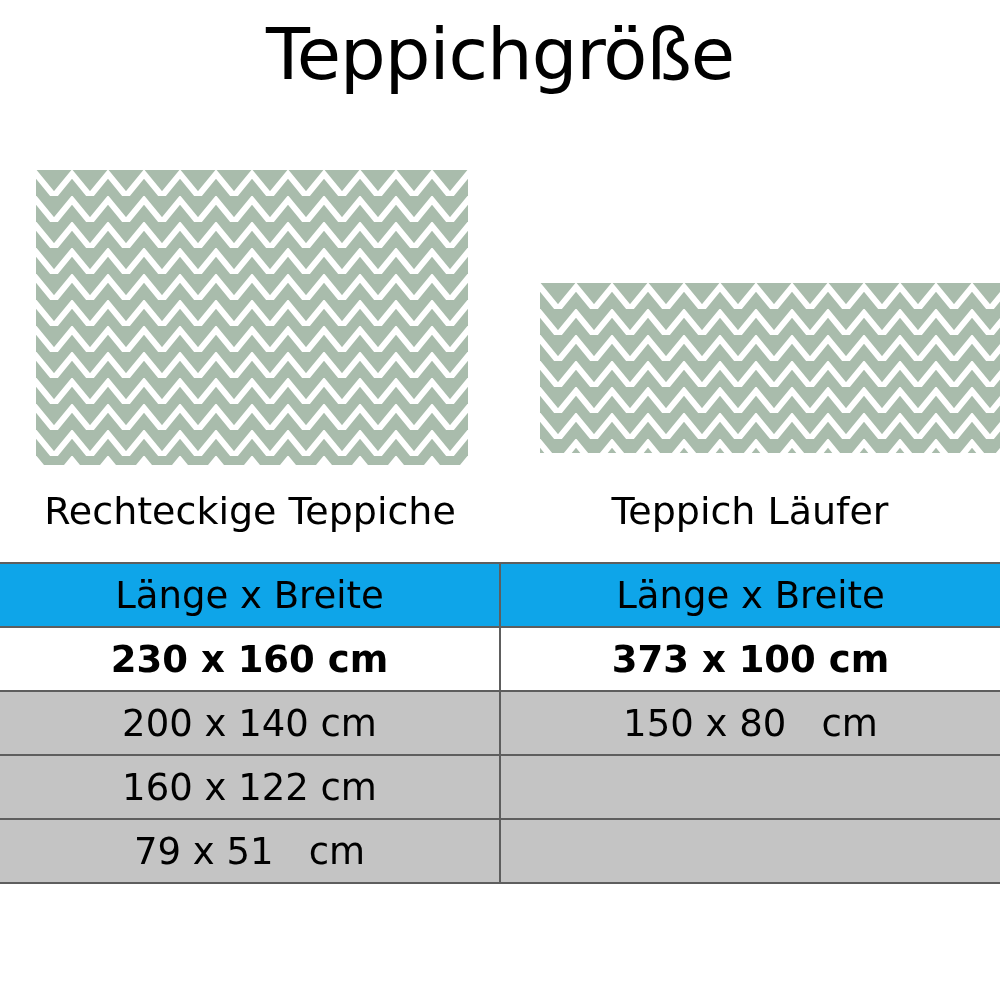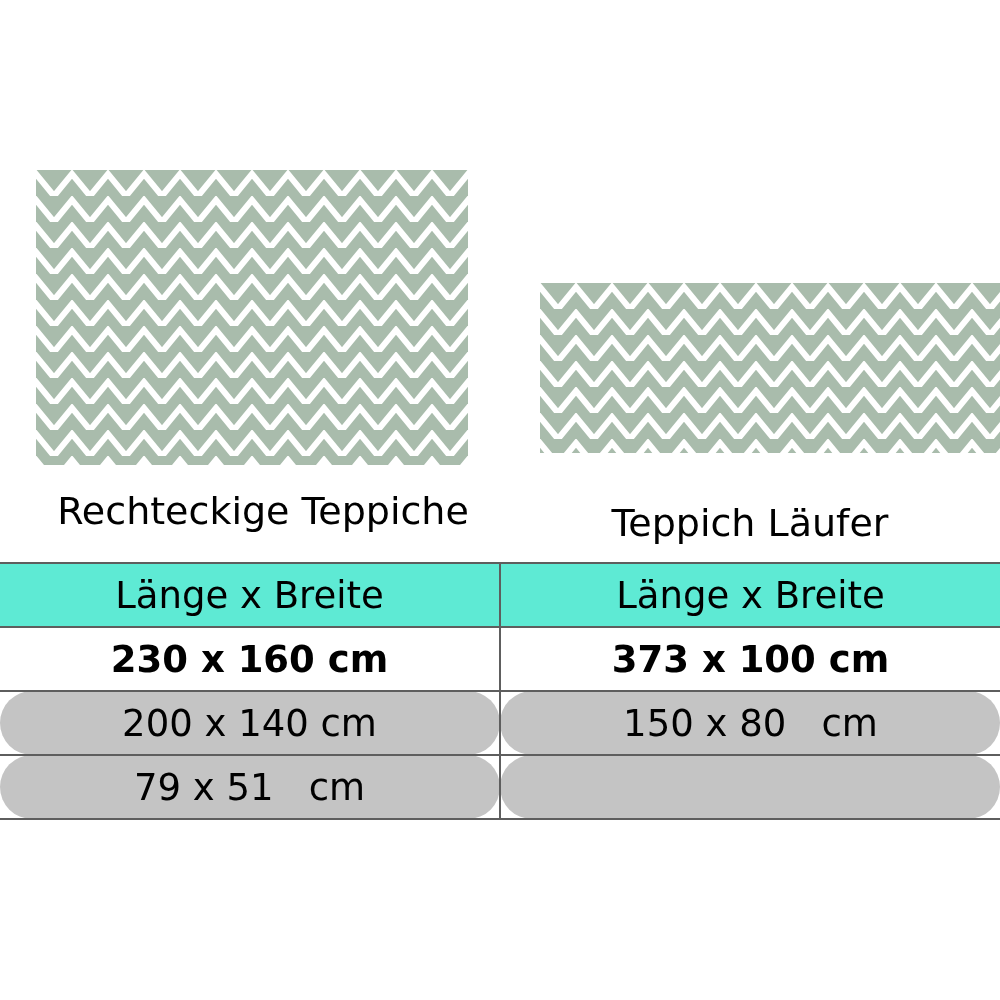--- a/index.html
+++ b/index.html
@@ -57,27 +57,27 @@
 
   
   .caption {
     position: absolute;
     font-size: 38px;
     line-height: 1.0;
     text-align: center;
     white-space: nowrap;
   }
   #caption-rect {
-    left: 13px;
+    left: 0px;
     top: 492px;
     width: 500px;
   }
   #caption-runner {
     left: 500px;
-    top: 504px;
+    top: 492px;
     width: 500px;
   }
 
   
   .table {
     position: absolute;
     left: 0;
     top: 562px;
     width: 1000px;
     border-collapse: collapse;
@@ -87,32 +87,33 @@
     height: 62px;
     border: 2px solid #5e5e5e;
     text-align: center;
     vertical-align: middle;
     font-size: 37px;
     padding: 0;
     white-space: pre;
   }
   .table td.left-cell { border-left: none; }
   .table td.right-cell { border-right: none; }
-  .row-shaded td { background: #c4c4c4; border-radius: 32px; }
+  .row-shaded td { background: #c4c4c4; }
   .row-plain td { background: #ffffff; font-weight: bold; }
   .head-row td {
-    background: #5eead4;
+    background: #0ea5e9;
     font-size: 37px;
   }
 </style>
 </head>
 <body>
 
 <div class="page">
 
+  <div class="title">Teppichgröße</div>
 
   <div class="rug" id="rug-rect">
     <svg viewBox="0 0 432 295" preserveAspectRatio="none">
       <defs>
         <pattern id="chev1" width="36" height="26" patternUnits="userSpaceOnUse">
           <path d="M -18 26 L 0 4 L 18 26 M 18 26 L 36 4 L 54 26" fill="none" stroke="#ffffff" stroke-width="6" stroke-linecap="square"></path>
         </pattern>
       </defs>
       <rect x="0" y="0" width="432" height="295" fill="#a9bcac"></rect>
       <rect x="0" y="0" width="432" height="295" fill="url(#chev1)"></rect>
@@ -142,19 +143,23 @@
       </tr>
       <tr class="row-plain">
         <td class="left-cell">230 x 160 cm</td>
         <td class="right-cell">373 x 100 cm</td>
       </tr>
       <tr class="row-shaded">
         <td class="left-cell">200 x 140 cm</td>
         <td class="right-cell">150 x 80   cm</td>
       </tr>
       <tr class="row-shaded">
+        <td class="left-cell">160 x 122 cm</td>
+        <td class="right-cell"></td>
+      </tr>
+      <tr class="row-shaded">
         <td class="left-cell">79 x 51   cm</td>
         <td class="right-cell"></td>
       </tr>
     </tbody>
   </table>
 
 </div>
 
 </body></html>

